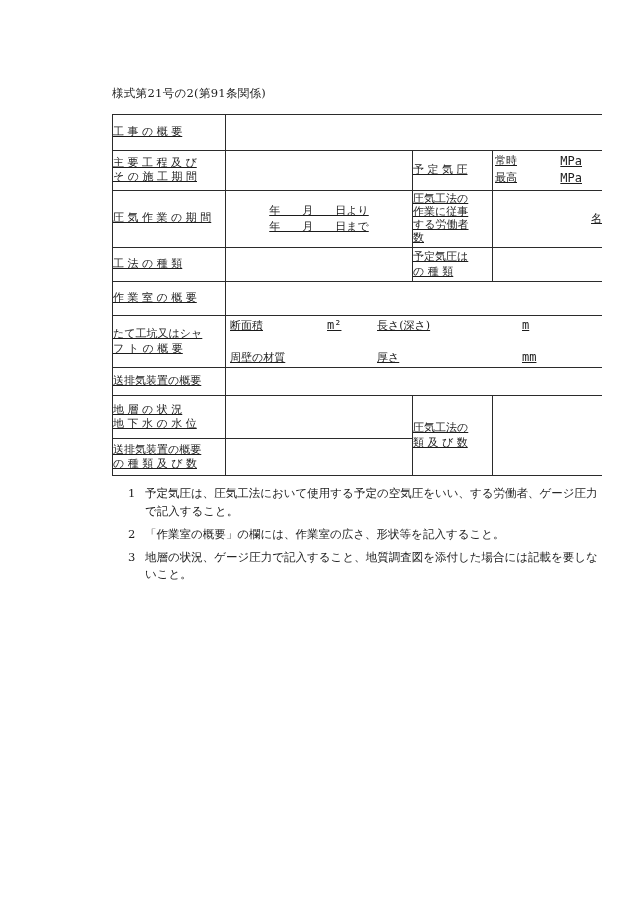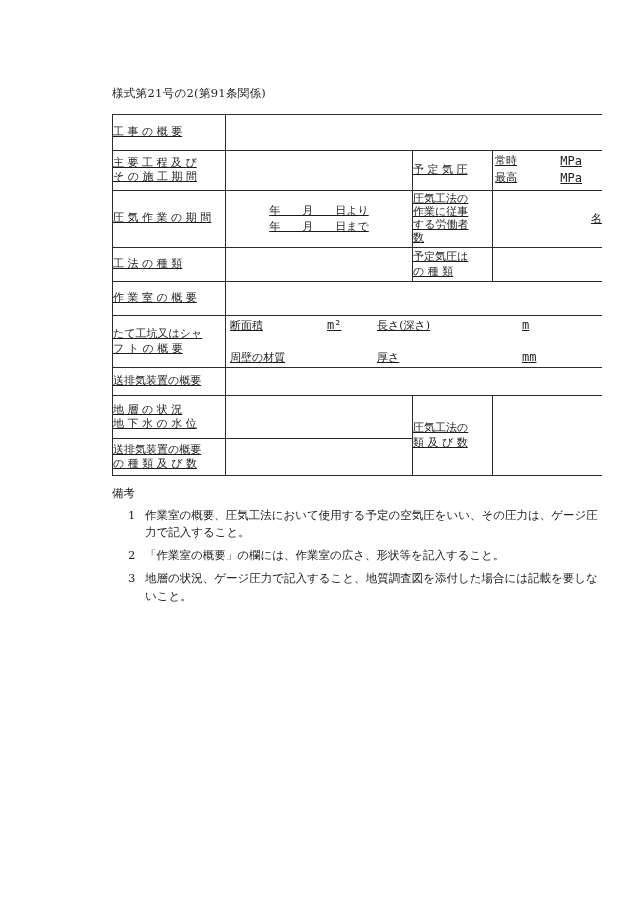--- a/index.html
+++ b/index.html
@@ -135,25 +135,24 @@
 
         <tr class="r9">
           <td class="lbl">送排気装置の概要
 の 種 類 及 び 数</td>
           <td></td>
         </tr>
       </tbody>
     </table>
 
     <div class="notes">
-      <div class="notes-heading">備考</div>
 
       <div class="note-item">
         <span class="note-num">1</span>
-        <span class="note-text">作業室の概要、圧気工法において使用する予定の空気圧をいい、その圧力は、ゲージ圧力で記入すること。</span>
+        <span class="note-text">予定気圧は、圧気工法において使用する予定の空気圧をいい、する労働者、ゲージ圧力で記入すること。</span>
       </div>
       <div class="note-item">
         <span class="note-num">2</span>
         <span class="note-text">「作業室の概要」の欄には、作業室の広さ、形状等を記入すること。</span>
       </div>
       <div class="note-item">
         <span class="note-num">3</span>
         <span class="note-text">地層の状況、ゲージ圧力で記入すること、地質調査図を添付した場合には記載を要しないこと。</span>
       </div>
     </div>

